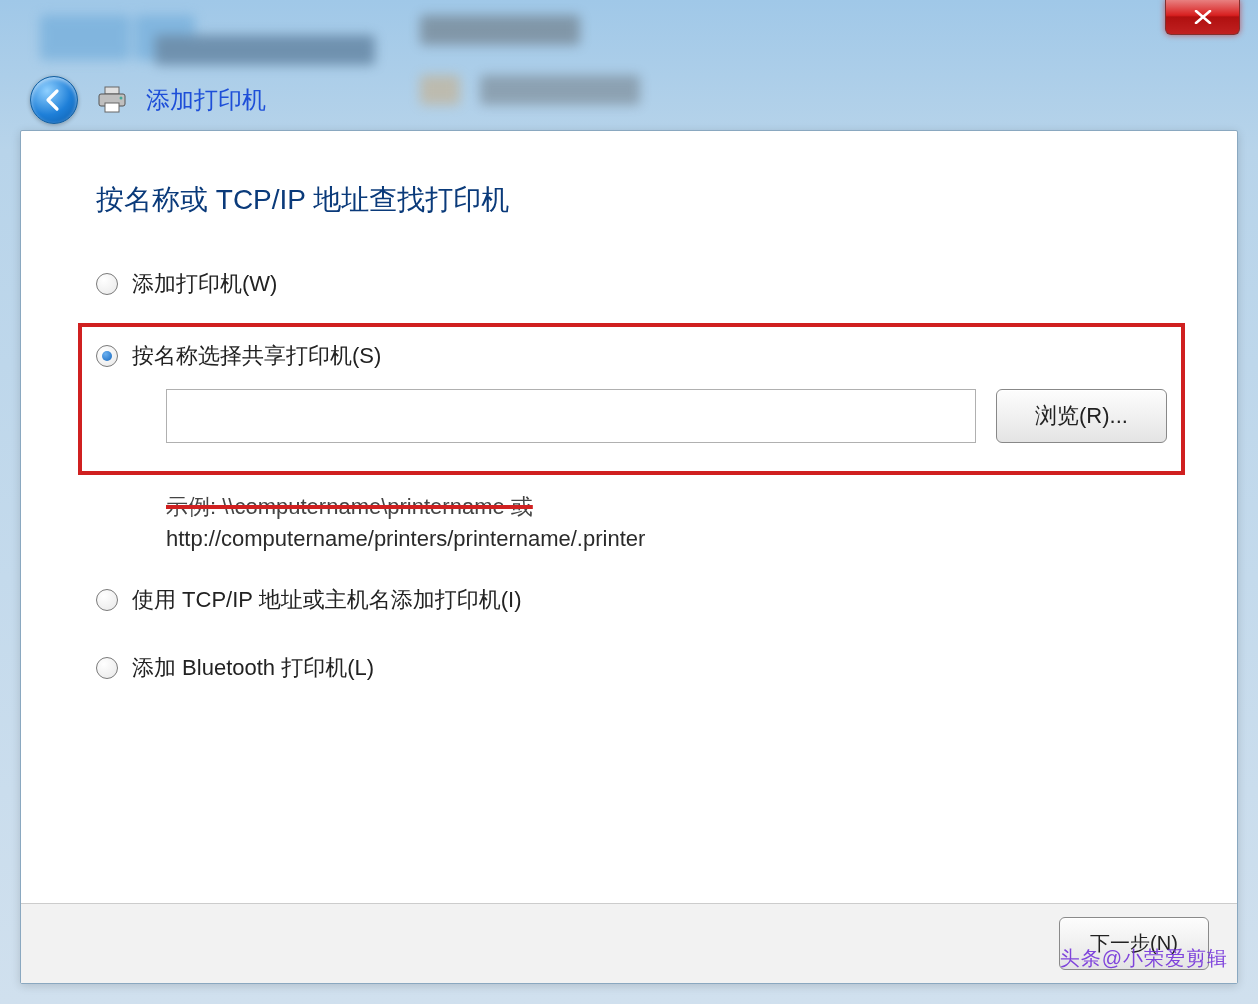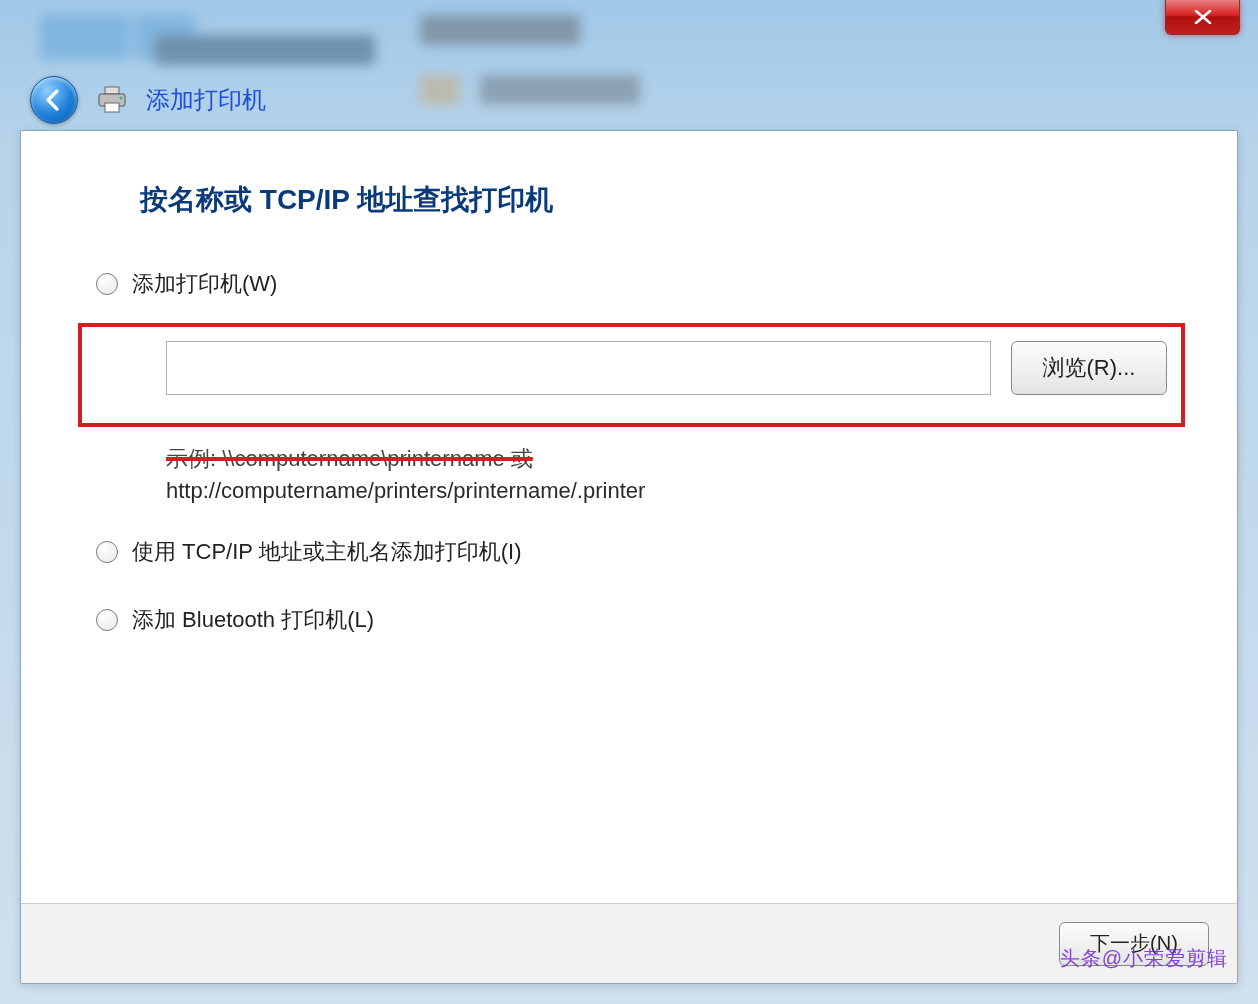--- a/index.html
+++ b/index.html
@@ -86,23 +86,22 @@
       box-shadow: 0 2px 10px rgba(0,0,0,0.15);
     }
 
     .content {
       padding: 50px 70px 20px 75px;
     }
 
     .heading {
       font-size: 28px;
       color: #0a3a7a;
-      font-weight: 700;
+      font-weight: 400;
       margin-bottom: 50px;
-      margin-left: 44px;
     }
 
     .radio-row {
       display: flex;
       align-items: center;
       gap: 14px;
       margin-bottom: 28px;
     }
     .radio {
       width: 22px; height: 22px;
@@ -139,21 +138,21 @@
     .text-input {
       flex: 1;
       height: 54px;
       border: 1px solid #b0b0b0;
       background: #fff;
       font-size: 20px;
       padding: 0 10px;
       outline: none;
     }
     .browse-btn {
-      width: 156px;
+      width: 171px;
       height: 54px;
       background: linear-gradient(180deg, #fdfdfd, #e4e4e4);
       border: 1px solid #888;
       border-radius: 6px;
       font-size: 22px;
       color: #222;
       cursor: pointer;
       box-shadow: inset 0 1px 0 #fff;
     }
 
@@ -181,21 +180,21 @@
       border-top: 1px solid #cccccc;
       background: #f2f2f2;
       display: flex;
       align-items: center;
       justify-content: flex-end;
       gap: 18px;
       padding-right: 28px;
     }
     .footer-btn {
       min-width: 150px;
-      height: 44px;
+      height: 53px;
       background: linear-gradient(180deg, #fdfdfd, #e4e4e4);
       border: 1px solid #8a8a8a;
       border-radius: 6px;
       font-size: 20px;
       color: #222;
       cursor: pointer;
       box-shadow: inset 0 1px 0 #fff;
       padding: 0 18px;
     }
 
@@ -248,20 +247,24 @@
 <div class="panel">
   <div class="content">
     <div class="heading">按名称或 TCP/IP 地址查找打印机</div>
 
     <div class="radio-row">
       <span class="radio"></span>
       <span class="radio-label">添加打印机(W)</span>
     </div>
 
     <div class="highlight-box">
+      <div class="radio-row">
+        <span class="radio checked"></span>
+        <span class="radio-label">按名称选择共享打印机(S)</span>
+      </div>
       <div class="input-row">
         <input class="text-input" type="text" value="" style="">
         <button class="browse-btn">浏览(R)...</button>
       </div>
     </div>
 
     <div class="example-block">
       <div class="example-strike">示例: \\computername\printername 或</div>
       <div>http://computername/printers/printername/.printer</div>
     </div>

